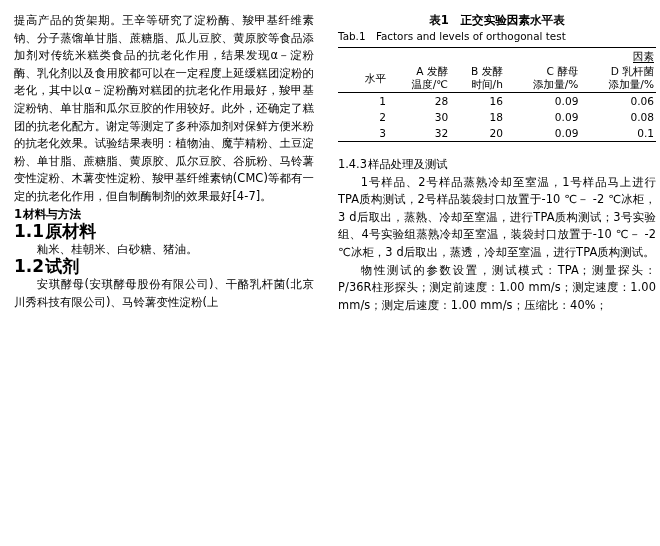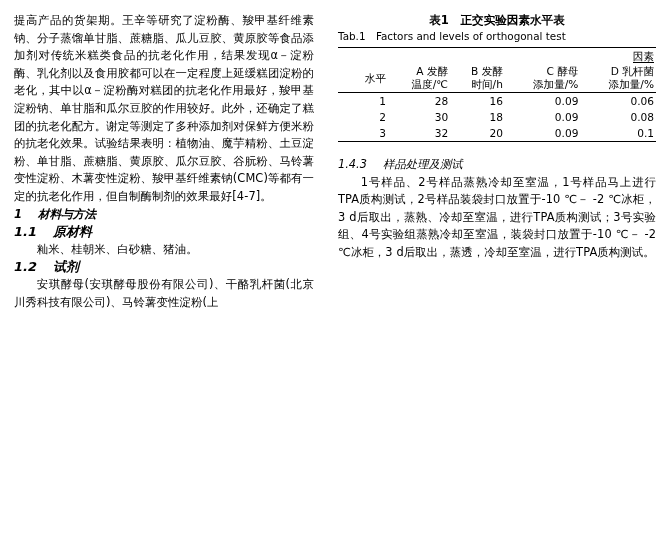--- a/index.html
+++ b/index.html
@@ -51,34 +51,33 @@
     text-indent: 2em;
   }
   .sec-h1 {
     margin: 0;
     font-size: 11.6px;
     line-height: 17.6px;
     font-weight: bold;
   }
   .sec-h2 {
     margin: 0;
-    font-size: 13px;
+    font-size: 17px;
     line-height: 17.6px;
     font-weight: bold;
   }
   .sec-h3 {
     margin: 0;
     font-size: 11.4px;
     line-height: 17.6px;
   }
   .sec-row {
     display: flex;
-    gap: 16px;
+    gap: 1px;
     align-items: baseline;
-    font-style: italic;
   }
   
   .tbl-title {
     text-align: center;
     font-size: 11.6px;
     font-weight: bold;
     line-height: 16px;
     margin: 0 0 1px 0;
   }
   .tbl-title-en {
@@ -201,16 +200,17 @@
       </div>
 
       <div class="gap-s"></div>
 
       <div class="sec-row">
         <span class="sec-h3">1.4.3</span>
         <span class="sec-h3">样品处理及测试</span>
       </div>
 
       <p class="body indent">1号样品、2号样品蒸熟冷却至室温，1号样品马上进行TPA质构测试，2号样品装袋封口放置于-10 ℃－ -2 ℃冰柜，3 d后取出，蒸熟、冷却至室温，进行TPA质构测试；3号实验组、4号实验组蒸熟冷却至室温，装袋封口放置于-10 ℃－ -2 ℃冰柜，3 d后取出，蒸透，冷却至室温，进行TPA质构测试。</p>
+      <p class="body indent">物性测试的参数设置，测试模式：TPA；测量探头：P/36R柱形探头；测定前速度：1.00 mm/s；测定速度：1.00 mm/s；测定后速度：1.00 mm/s；压缩比：40%；</p>
     </div>
 
   </div>
 </div>
 
 </body></html>

